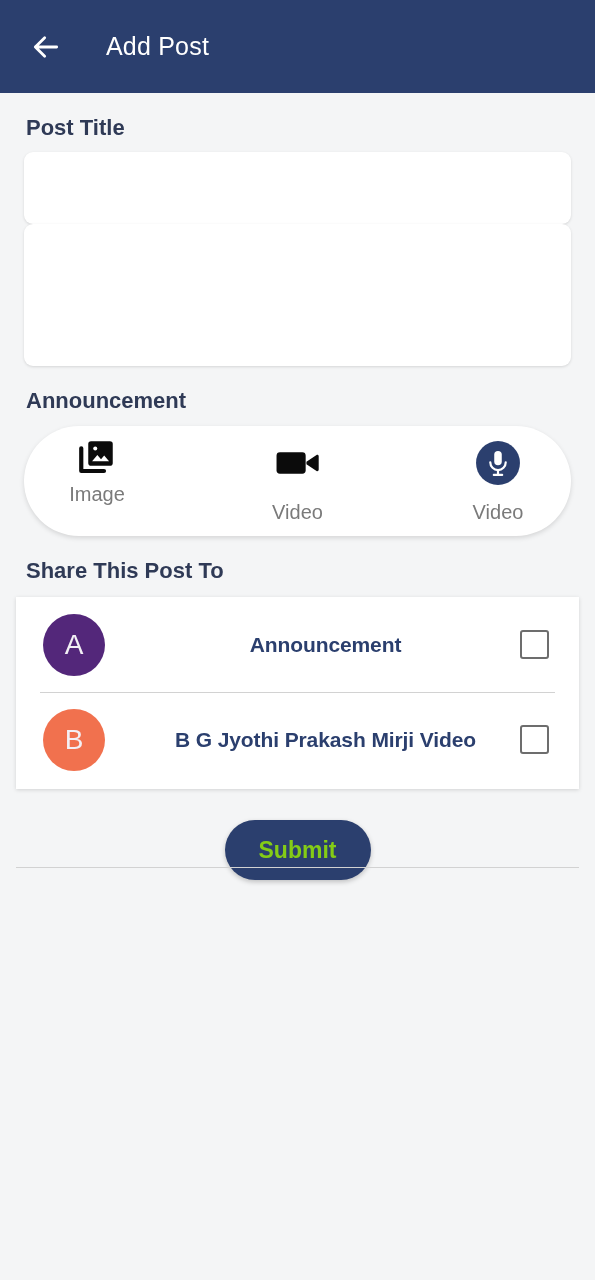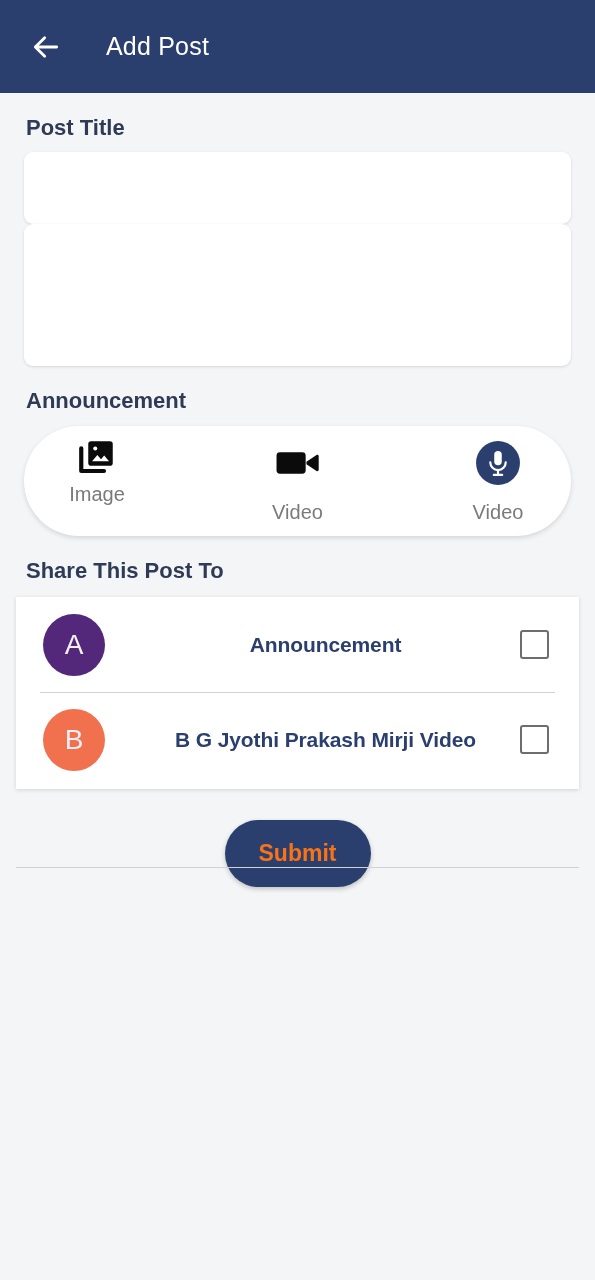--- a/index.html
+++ b/index.html
@@ -183,25 +183,25 @@
   }
 
   
   .submit-wrap {
     display: flex;
     justify-content: center;
     margin-top: 31px;
   }
   .submit-btn {
     width: 146px;
-    height: 67px;
+    height: 60px;
     border: none;
     border-radius: 40px;
     background: #2b3f6e;
-    color: #f97316;
+    color: #84cc16;
     font-family: "Liberation Sans", sans-serif;
     font-size: 23px;
     font-weight: bold;
     cursor: pointer;
     box-shadow: 0 2px 5px rgba(0,0,0,0.22);
   }
 </style>
 </head>
 <body>
 

